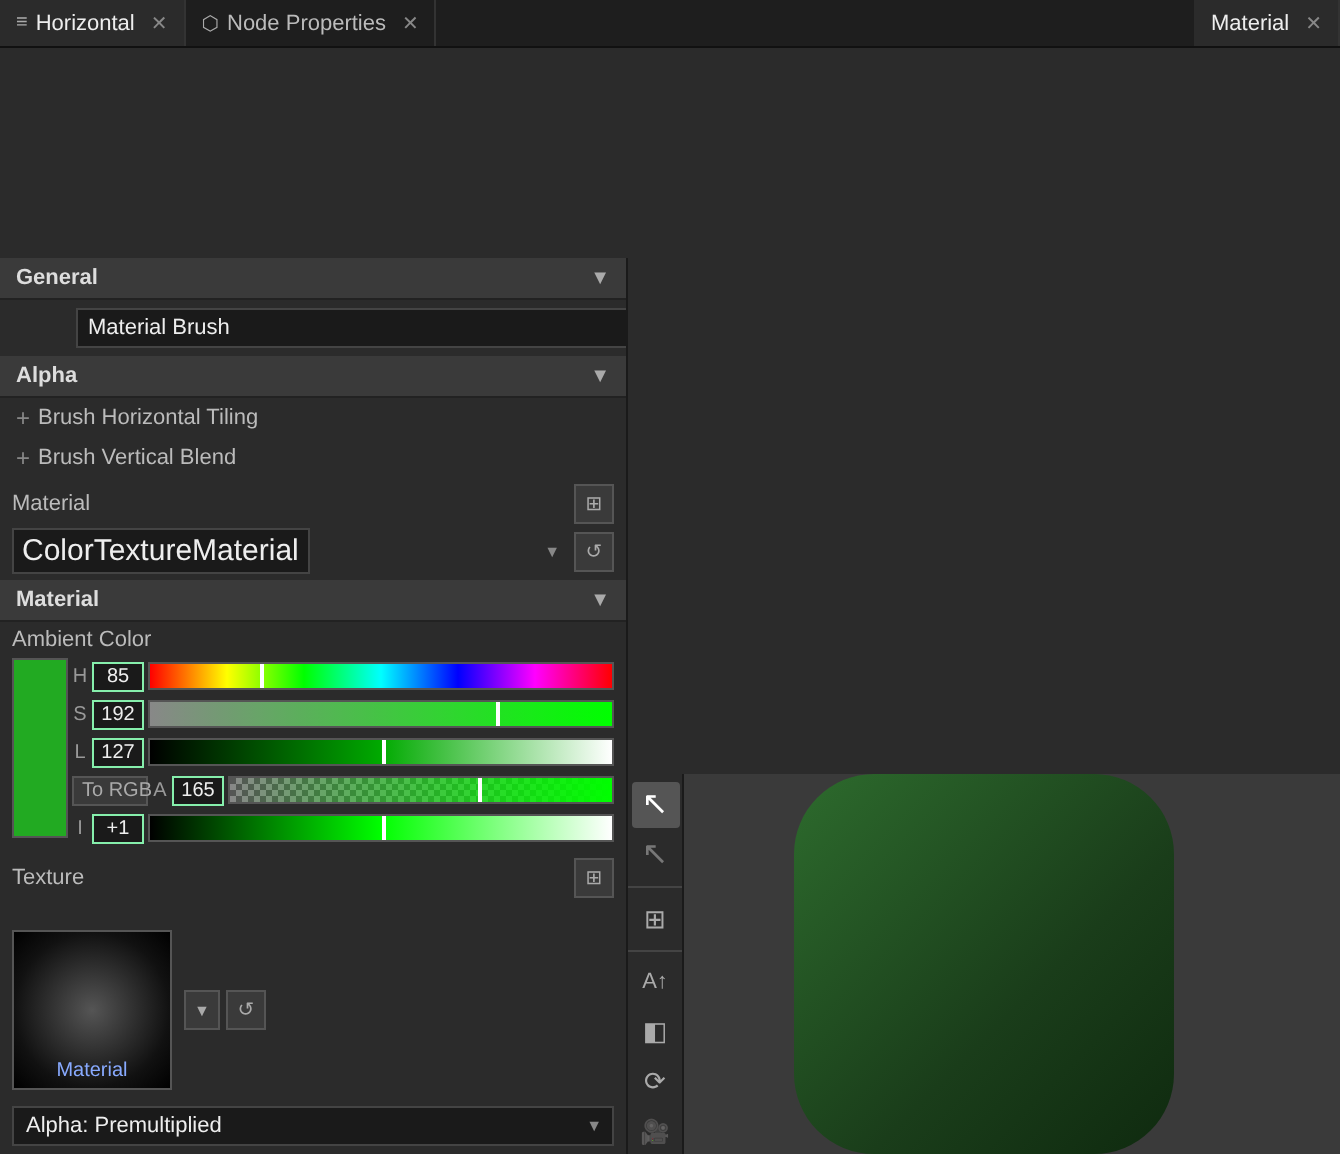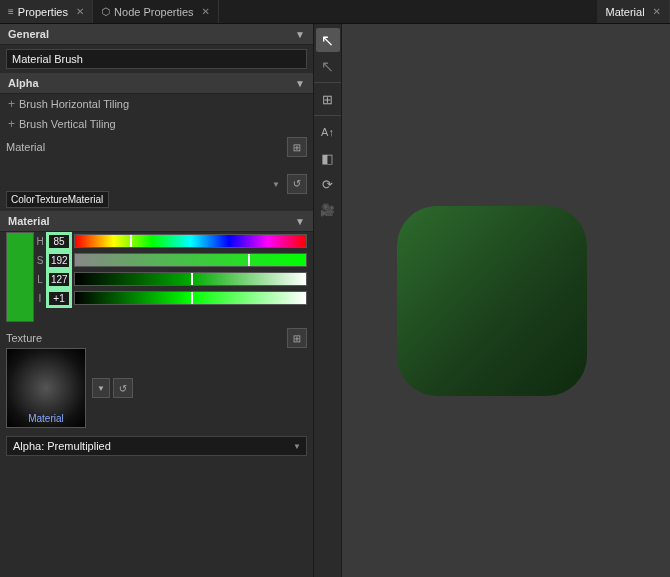--- a/index.html
+++ b/index.html
@@ -39,20 +39,21 @@
       color: #eee;
     }
     .tab-icon { font-size: 10px; color: #aaa; }
     .tab-close { color: #888; font-size: 10px; margin-left: 4px; }
 
     
     .main-layout {
       display: flex;
       flex: 1;
       overflow: hidden;
+      align-items: flex-end;
     }
 
     
     .properties-panel {
       width: 314px;
       background: #2b2b2b;
       overflow-y: auto;
       border-right: 1px solid #1a1a1a;
       flex-shrink: 0;
     }
@@ -76,20 +77,21 @@
       padding: 4px 6px;
     }
     .name-input {
       width: 100%;
       background: #1a1a1a;
       border: 1px solid #444;
       color: #eee;
       padding: 3px 5px;
       font-size: 11px;
       outline: none;
+      margin-left: 32px;
     }
 
     
     .brush-item {
       display: flex;
       align-items: center;
       padding: 3px 8px;
       color: #bbb;
       font-size: 11px;
       gap: 4px;
@@ -113,24 +115,23 @@
       display: flex;
       align-items: center;
       gap: 3px;
     }
     .material-select {
       flex: 1;
       background: #1a1a1a;
       border: 1px solid #444;
       color: #eee;
       padding: 2px 4px;
-      font-size: 10px;
+      font-size: 15px;
       outline: none;
       appearance: none;
-      margin-top: 32px;
     }
     .material-select-wrapper {
       flex: 1;
       position: relative;
     }
     .material-select-wrapper::after {
       content: '▼';
       position: absolute;
       right: 4px;
       top: 50%;
@@ -188,21 +189,21 @@
     .slider-label {
       width: 8px;
       color: #999;
       font-size: 10px;
       text-align: center;
       flex-shrink: 0;
     }
     .slider-val {
       width: 26px;
       background: #1a1a1a;
-      border: 3px solid #86efac;
+      border: 1px solid #86efac;
       color: #eee;
       font-size: 10px;
       text-align: center;
       padding: 1px 2px;
       flex-shrink: 0;
     }
     .slider-track {
       flex: 1;
       height: 14px;
       border: 1px solid #555;
@@ -256,21 +257,21 @@
     }
 
     
     .texture-section {
       padding: 4px 6px;
     }
     .texture-header {
       display: flex;
       align-items: center;
       justify-content: space-between;
-      margin-bottom: 0;
+      margin-bottom: 16px;
     }
     .texture-label { color: #bbb; font-size: 11px; }
     .texture-content {
       display: flex;
       align-items: center;
       gap: 6px;
     }
     .texture-thumb {
       width: 80px;
       height: 80px;
@@ -391,21 +392,21 @@
     .scrollbar-hidden::-webkit-scrollbar { width: 6px; }
     .scrollbar-hidden::-webkit-scrollbar-track { background: #222; }
     .scrollbar-hidden::-webkit-scrollbar-thumb { background: #555; }
   </style>
 </head>
 <body>
 
 <div class="tab-bar">
   <div class="tab active">
     <span class="tab-icon">≡</span>
-    <span>Properties</span>
+    <span>Horizontal</span>
     <span class="tab-close">✕</span>
   </div>
   <div class="tab">
     <span class="tab-icon">⬡</span>
     <span>Node Properties</span>
     <span class="tab-close">✕</span>
   </div>
   <div style="flex:1;"></div>
 
   <div class="tab active">
@@ -431,21 +432,21 @@
       <span>Alpha</span>
       <span class="chevron">▼</span>
     </div>
 
     <div class="brush-item">
       <span class="plus-icon">+</span>
       <span>Brush Horizontal Tiling</span>
     </div>
     <div class="brush-item">
       <span class="plus-icon">+</span>
-      <span>Brush Vertical Tiling</span>
+      <span>Brush Vertical Blend</span>
     </div>
 
     <div class="material-row">
       <div class="material-label">
         <span>Material</span>
         <span class="icon-btn">⊞</span>
       </div>
       <div class="material-select-row">
         <div class="material-select-wrapper">
           <select class="material-select">
@@ -454,20 +455,23 @@
         </div>
         <div class="icon-btn">↺</div>
       </div>
     </div>
 
     <div class="section-header">
       <span>Material</span>
       <span class="chevron">▼</span>
     </div>
 
+    <div class="ambient-label">
+      <span>Ambient Color</span>
+    </div>
 
     <div class="color-sliders">
       <div class="color-swatch"></div>
       <div class="sliders-area">
 
         <div class="slider-row">
           <span class="slider-label">H</span>
           <input class="slider-val" type="text" value="85" style="">
           <div class="slider-track slider-h">
             <div class="slider-thumb" style="left:24%"></div>
@@ -483,20 +487,30 @@
         </div>
 
         <div class="slider-row">
           <span class="slider-label">L</span>
           <input class="slider-val" type="text" value="127" style="">
           <div class="slider-track slider-l">
             <div class="slider-thumb" style="left:50%"></div>
           </div>
         </div>
 
+        <div class="slider-row">
+          <button class="to-rgb-btn">To RGB</button>
+          <span class="slider-label">A</span>
+          <input class="slider-val" type="text" value="165" style="">
+          <div class="slider-track" style="position:relative;">
+            <div class="slider-a" style="position:absolute;top:0;left:0;right:0;bottom:0;"></div>
+            <div class="slider-a-overlay"></div>
+            <div class="slider-thumb" style="left:65%"></div>
+          </div>
+        </div>
 
         <div class="slider-row">
           <span class="slider-label">I</span>
           <input class="slider-val" type="text" value="+1" style="">
           <div class="slider-track slider-i">
             <div class="slider-thumb" style="left:50%"></div>
           </div>
         </div>
       </div>
     </div>

